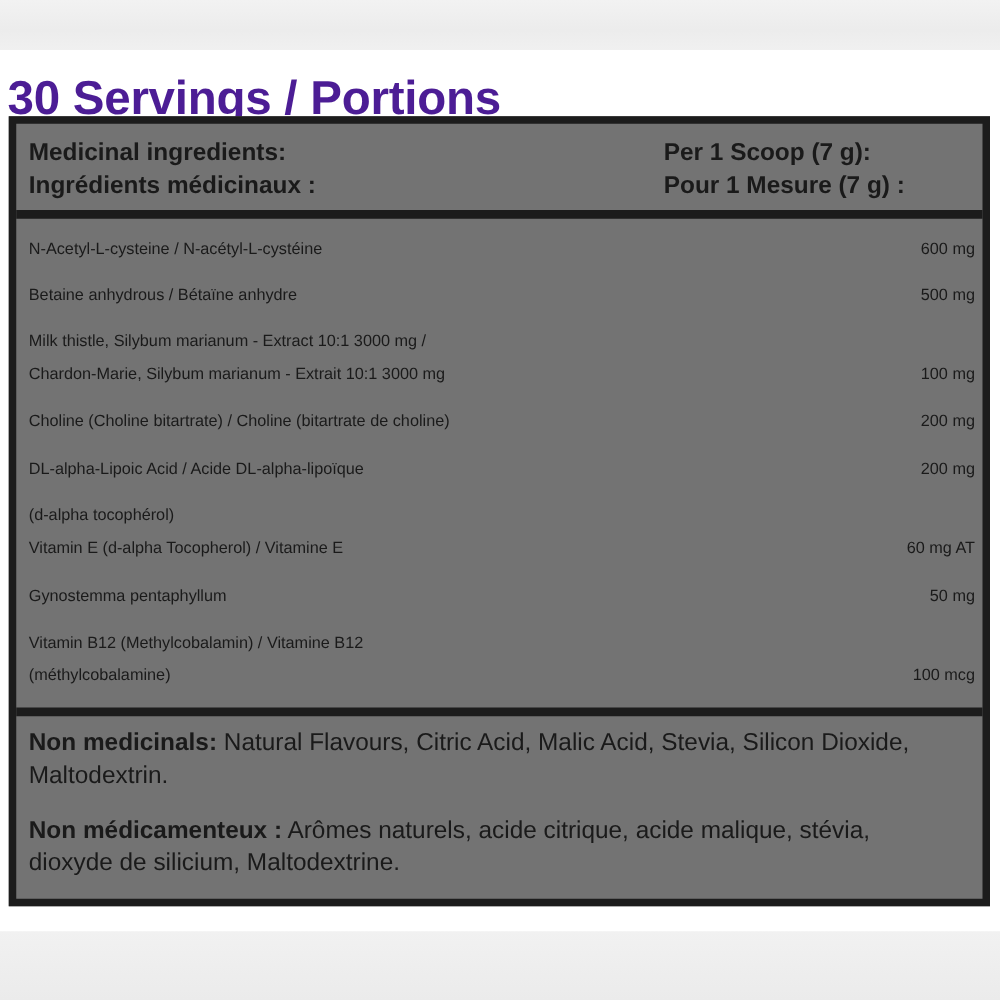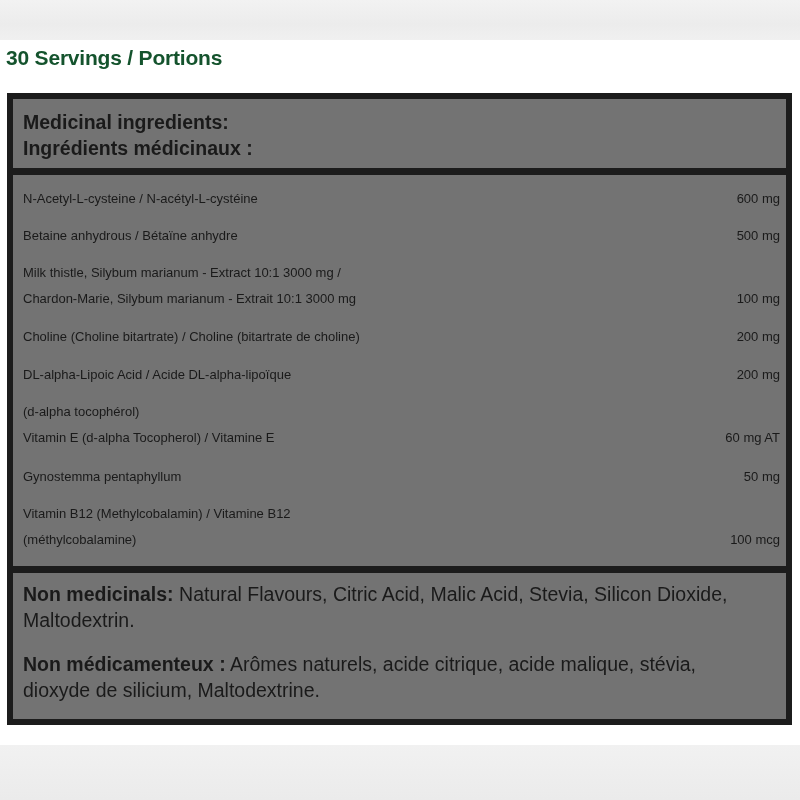--- a/index.html
+++ b/index.html
@@ -19,25 +19,25 @@
       position: absolute; left: 0; top: 0; width: 800px; height: 40px;
       background: linear-gradient(180deg, #f2f2f2 0%, #ececec 60%, #f0f0f0 100%);
     }
     .band-bottom {
       position: absolute; left: 0; top: 745px; width: 800px; height: 55px;
       background: linear-gradient(180deg, #f1f1f1 0%, #ebebeb 100%);
     }
     .title {
       position: absolute;
       left: 6px;
-      top: 46px;
-      font-size: 21px;
+      top: 58px;
+      font-size: 38px;
       font-weight: bold;
       letter-spacing: -0.2px;
-      color: #14532d;
+      color: #4c1d95;
       white-space: nowrap;
     }
     .panel {
       position: absolute;
       left: 7px;
       top: 93px;
       width: 785px;
       height: 632px;
       box-sizing: border-box;
       border: 6px solid #1c1c1c;
@@ -91,20 +91,24 @@
 
 <div class="band-top"></div>
 
 <div class="title">30 Servings / Portions</div>
 
 <div class="panel">
 
   <div class="hdr hdr-left">
     <div>Medicinal ingredients:</div>
     <div>Ingrédients médicinaux :</div>
+  </div>
+  <div class="hdr hdr-right">
+    <div>Per 1 Scoop (7 g):</div>
+    <div>Pour 1 Mesure (7 g) :</div>
   </div>
 
   <div class="divider" style="top:69px;"></div>
 
   <div class="row" style="top:87px;height:26px;">
     <div class="name">
       <div>N-Acetyl-L-cysteine / N-acétyl-L-cystéine</div>
     </div>
     <div class="amt" style="top:0;">600 mg</div>
   </div>

